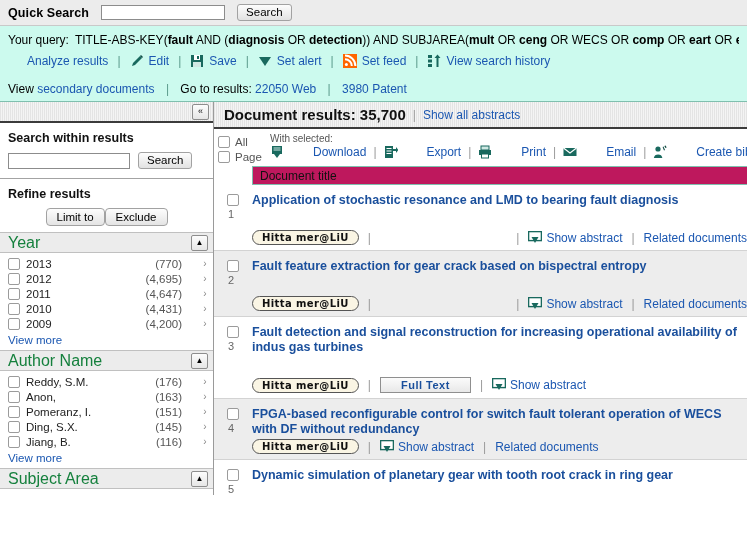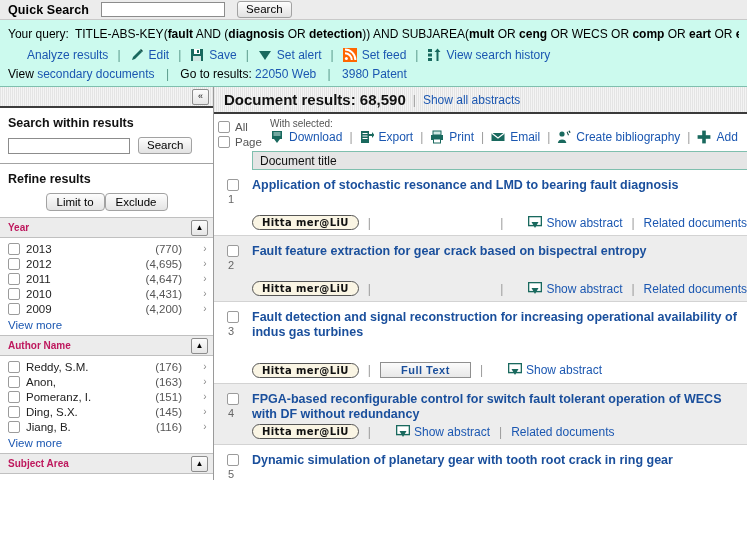--- a/index.html
+++ b/index.html
@@ -4,21 +4,21 @@
 <style>
   html,body{margin:0;padding:0;}
   body{
     width:747px;height:544px;overflow:hidden;
     font-family:"Liberation Sans", sans-serif;
     font-size:12px;color:#000;background:#fff;
   }
 
   
   .quicksearch{
-    height:20px;background:#ececec;
+    height:26px;background:#ececec;
     border-bottom:1px solid #c9c9c9;
     display:flex;align-items:center;padding:8px 8px;box-sizing:border-box;
   }
   .qs-label{font-weight:bold;font-size:12.5px;color:#000;margin-right:12px;letter-spacing:.1px;}
   .qs-input{
     width:124px;height:15px;border:1px solid #8c8c8c;background:#fff;
     box-sizing:border-box;font-family:"Liberation Sans",sans-serif;font-size:11px;
     padding:0 2px;
   }
   .qs-btn{
@@ -40,21 +40,21 @@
   .query-line b{font-weight:bold;}
 
   .actionrow{display:flex;align-items:center;margin-top:6px;white-space:nowrap;}
   .act{display:flex;align-items:center;cursor:pointer;}
   .act .lbl{color:#1b57b1;font-size:12px;margin-left:5px;}
   .sep{color:#5b9b8c;margin:0 9px;font-size:12px;}
 
   .ico{width:14px;height:14px;display:inline-block;position:relative;flex:0 0 auto;}
 
   
-  .secondline{margin-top:5px;font-size:12px;color:#000;white-space:nowrap;}
+  .secondline{margin-top:14px;font-size:12px;color:#000;white-space:nowrap;}
   .secondline a{color:#1b57b1;text-decoration:none;cursor:pointer;}
   .secondline .sp{color:#5b9b8c;margin:0 8px;}
 
   
   .main{display:flex;height:393px;}
 
   
   .sidebar{
     width:214px;flex:0 0 214px;background:#fff;
     border-right:1px solid #9a9a9a;box-sizing:border-box;position:relative;
@@ -91,21 +91,21 @@
     border:1px solid #a2a2a2;border-radius:4px;font-size:11.5px;
     font-family:"Liberation Sans",sans-serif;cursor:pointer;padding:0 10px;line-height:16px;
   }
 
   
   .facet-h{
     background:#ececec;border-top:1px solid #c0c0c0;border-bottom:1px solid #c0c0c0;
     height:21px;display:flex;align-items:center;justify-content:space-between;
     padding:0 5px 0 8px;box-sizing:border-box;
   }
-  .facet-h .t{font-weight:bold;font-size:10px;color:#be185d;}
+  .facet-h .t{font-weight:normal;font-size:16px;color:#15803d;}
   .facet-toggle{
     width:15px;height:14px;background:linear-gradient(#fcfcfc,#e6e6e6);
     border:1px solid #8d8d8d;border-radius:2px;
     display:flex;align-items:center;justify-content:center;font-size:8px;cursor:pointer;line-height:1;
   }
   .facet-body{padding:3px 0 2px 0;}
   .frow{display:flex;align-items:center;height:15px;padding:0 4px 0 8px;font-size:11.5px;}
   .fcb{
     width:10px;height:10px;border:1px solid #9b9b9b;border-radius:2px;background:#fff;
     flex:0 0 auto;margin-right:6px;cursor:pointer;
@@ -127,26 +127,26 @@
   .res-bar-sep{color:#9a9a9a;margin:0 7px;font-size:12px;}
   .res-showall{color:#1b57b1;font-size:12px;cursor:pointer;}
 
   .selbar{display:flex;padding:4px 0 2px 4px;background:#fff;}
   .selcol{width:52px;flex:0 0 52px;padding-top:1px;}
   .selopt{display:flex;align-items:center;height:15px;font-size:11.5px;color:#555;}
   .selopt .fcb{margin-right:5px;}
   .selright{flex:1 1 auto;}
   .withsel{font-size:10px;color:#555;margin-bottom:1px;}
   .toolrow{display:flex;align-items:center;white-space:nowrap;overflow:hidden;}
-  .tool{display:flex;align-items:flex-start;cursor:pointer;}
+  .tool{display:flex;align-items:flex-start;cursor:pointer;gap:24px;}
   .tool .lbl{color:#1b57b1;font-size:12px;margin-left:5px;}
   .tsep{color:#9a9a9a;margin:0 7px;font-size:12px;}
 
   .colhdr{
-    margin-left:38px;height:19px;background:#e5e5e5;
+    margin-left:38px;height:19px;background:#be185d;
     border:1px solid #7fbfae;border-right:none;
     display:flex;align-items:center;padding-left:7px;box-sizing:border-box;
     font-size:12px;color:#111;
   }
 
   .item{display:flex;border-bottom:1px solid #d3d3d3;box-sizing:border-box;position:relative;}
   .item.alt{background:#ededed;}
   .item.plain{background:#fff;}
   .numcol{width:32px;flex:0 0 32px;padding:9px 0 0 13px;box-sizing:border-box;}
   .numcol .num{font-size:11px;color:#666;margin-top:2px;margin-left:1px;}
@@ -163,21 +163,21 @@
     font-size:10px;font-weight:bold;color:#111;padding:1px 9px;letter-spacing:.4px;
     font-family:"DejaVu Sans",sans-serif;cursor:pointer;line-height:11px;
   }
   .fulltext{
     display:inline-block;background:linear-gradient(#fbfbfb,#e8e8e8);
     border:1px solid #8f8f8f;color:#1a4f9c;font-weight:bold;font-size:11px;
     padding:1px 20px;cursor:pointer;letter-spacing:.5px;line-height:12px;
   }
   .lsep{color:#9a9a9a;margin:0 9px;font-size:12px;}
   .gap{display:inline-block;width:150px;}
-  .showabs{display:flex;cursor:pointer;margin-left:16px;}
+  .showabs{display:flex;cursor:pointer;}
   .showabs .lbl{color:#1b57b1;font-size:12px;margin-left:4px;}
   .reldocs{color:#1b57b1;font-size:12px;cursor:pointer;}
 </style>
 </head>
 <body>
 
 <div class="quicksearch">
   <span class="qs-label">Quick Search</span>
   <input class="qs-input" type="text" placeholder="" style="">
   <button class="qs-btn">Search</button>
@@ -360,21 +360,21 @@
           <div class="facet-h">
             <span class="t">Subject Area</span>
             <span class="facet-toggle">▲</span>
           </div>
         </div>
       </div>
   </div>
 
   <div class="results">
     <div class="res-topbar">
-      <span class="res-title">Document results: 68,590</span>
+      <span class="res-title">Document results: 35,700</span>
       <span class="res-bar-sep">|</span>
       <span class="res-showall">Show all abstracts</span>
     </div>
 
     <div class="selbar">
       <div class="selcol">
         <div class="selopt">
           <span class="fcb"></span>
           <span>All</span>
         </div>

